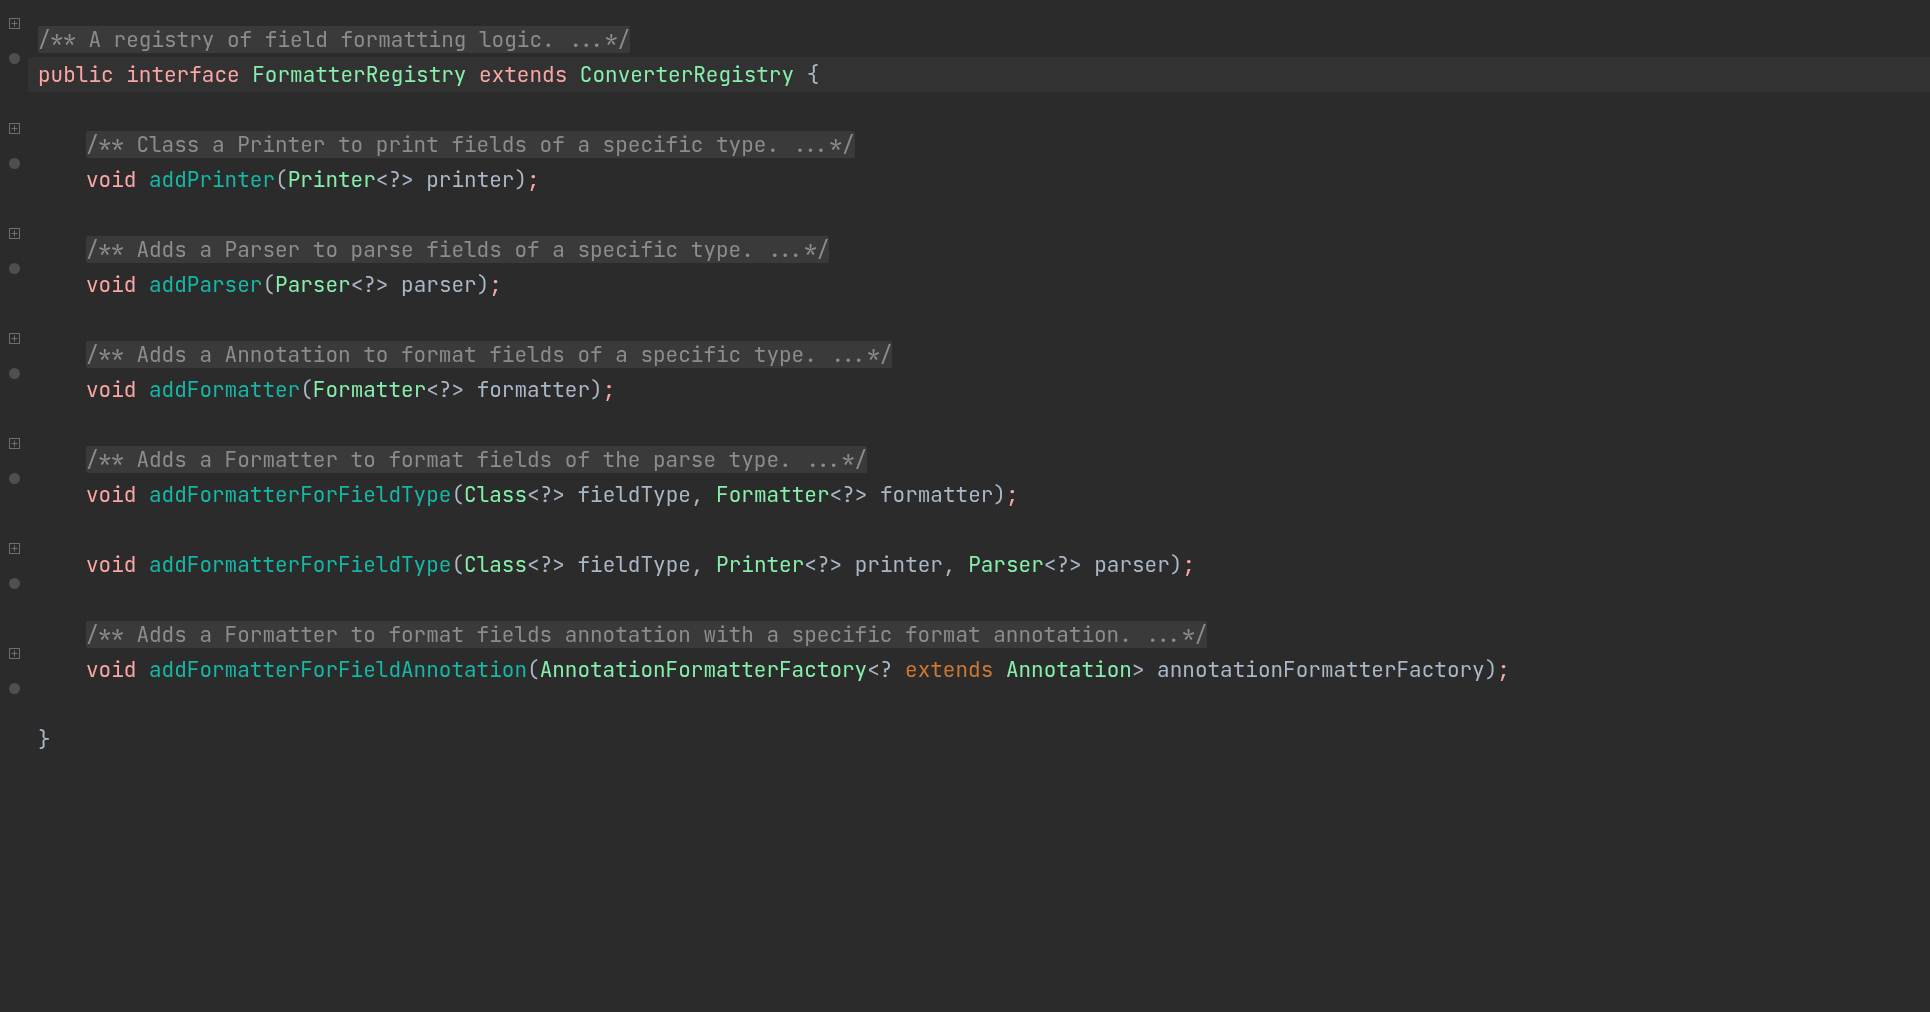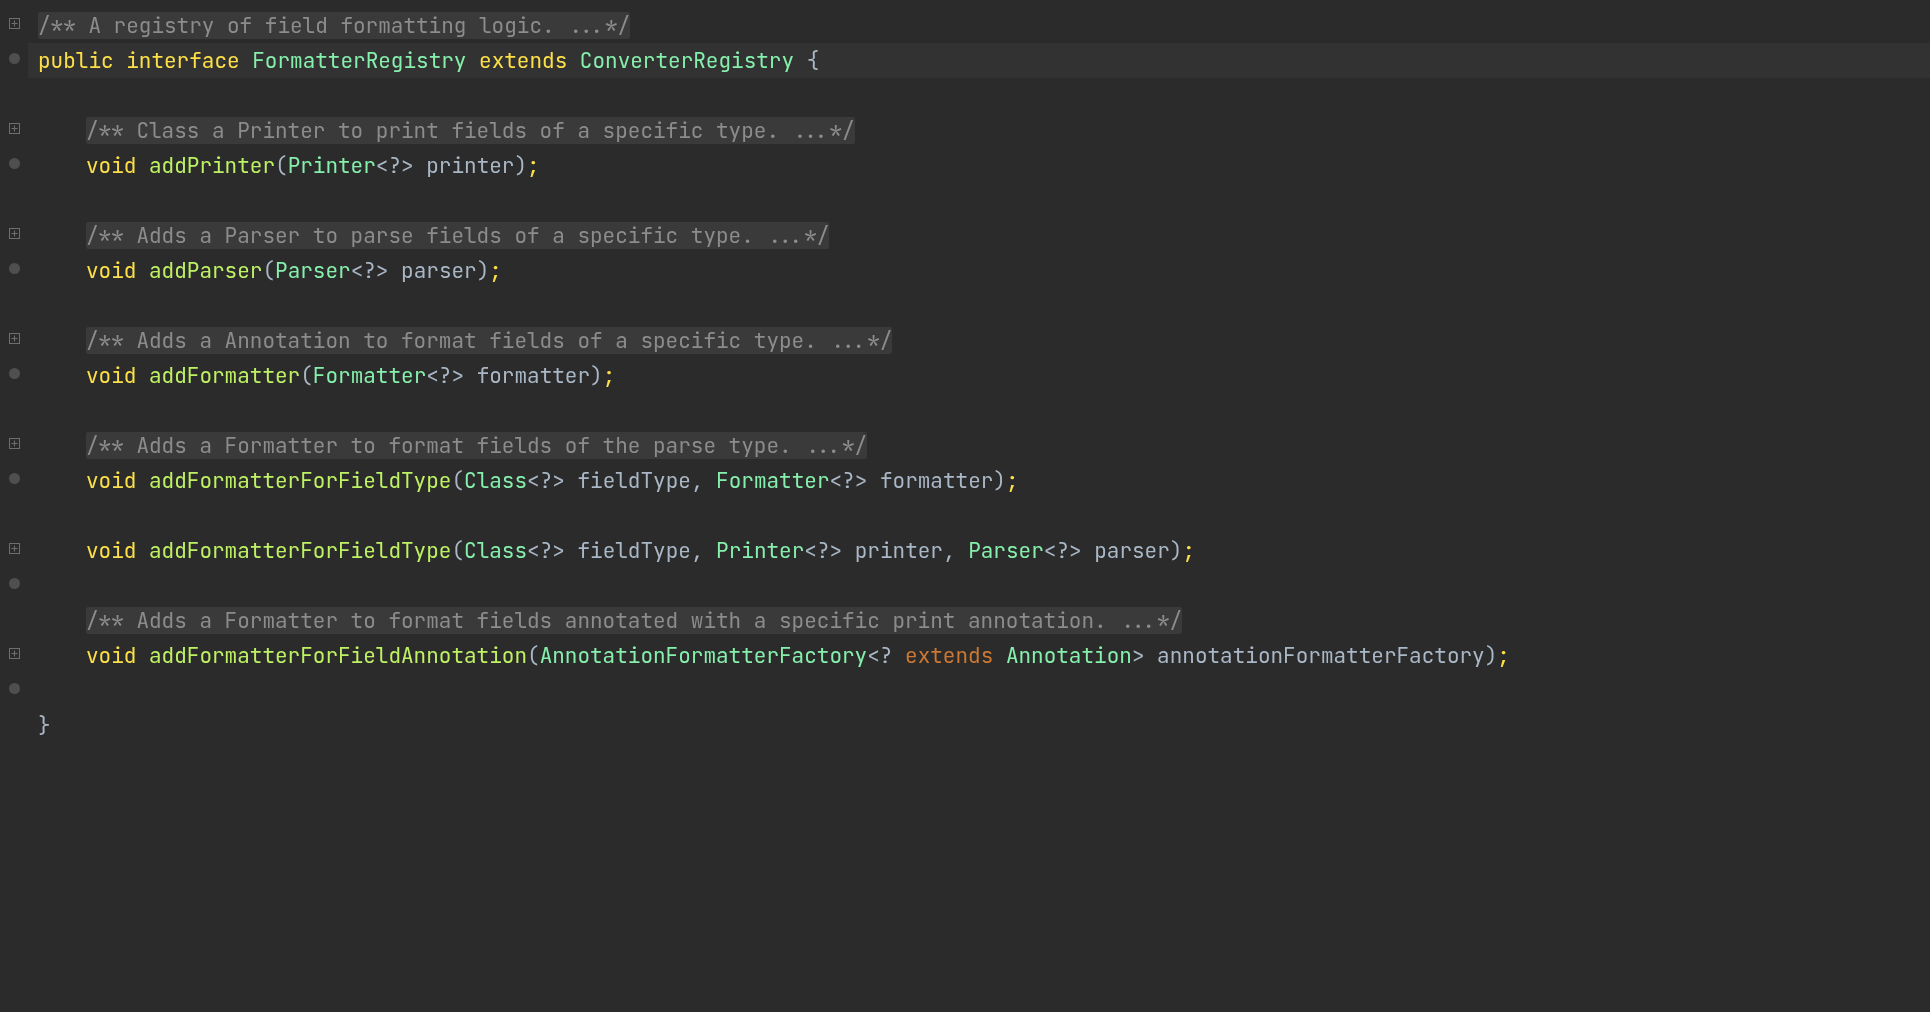--- a/index.html
+++ b/index.html
@@ -47,42 +47,42 @@
   .impl-icon {
     width: 11px;
     height: 11px;
     border-radius: 50%;
     background: #6e6e6e;
     opacity: 0.55;
     cursor: pointer;
   }
   .code {
     flex: 1;
-    padding-top: 8px;
+    padding-top: 22px;
     position: relative;
   }
   .line {
     height: 35px;
     display: flex;
     align-items: center;
     white-space: pre;
     padding-left: 10px;
   }
   .current-line {
     background: #323232;
   }
   .line > * { position: relative; z-index: 1; }
   .tk-comment-bg {
     background: #3a3a3a;
     color: #8c8c8c;
     border-radius: 2px;
   }
-  .tk-keyword { color: #fde047; }
+  .tk-keyword { color: #fca5a5; }
   .tk-type    { color: #86efac; }
-  .tk-method  { color: #bef264; }
+  .tk-method  { color: #14b8a6; }
   .tk-punct   { color: #a9b7c6; }
   .tk-param   { color: #a9b7c6; }
   .tk-extends { color: #cc7832; }
   .code-indent { display:inline-block; }
   .w1 { width: 48px; }  
 </style>
 </head>
 <body>
 
 <div class="editor">
@@ -240,21 +240,21 @@
     </div>
     <div class="line"></div>
 
 
     <div class="line">
       <span class="code-indent w1"></span><span class="tk-keyword">void</span><span> </span><span class="tk-method">addFormatterForFieldType</span><span class="tk-punct">(</span><span class="tk-type">Class</span><span class="tk-punct">&lt;</span><span class="tk-punct">?</span><span class="tk-punct">&gt;</span><span> </span><span class="tk-param">fieldType</span><span class="tk-punct">,</span><span> </span><span class="tk-type">Printer</span><span class="tk-punct">&lt;</span><span class="tk-punct">?</span><span class="tk-punct">&gt;</span><span> </span><span class="tk-param">printer</span><span class="tk-punct">,</span><span> </span><span class="tk-type">Parser</span><span class="tk-punct">&lt;</span><span class="tk-punct">?</span><span class="tk-punct">&gt;</span><span> </span><span class="tk-param">parser</span><span class="tk-punct">)</span><span class="tk-keyword">;</span>
     </div>
     <div class="line"></div>
 
     <div class="line">
-      <span class="code-indent w1"></span><span class="tk-comment-bg">/** Adds a Formatter to format fields annotated with a specific print annotation. ...*/</span>
+      <span class="code-indent w1"></span><span class="tk-comment-bg">/** Adds a Formatter to format fields annotation with a specific format annotation. ...*/</span>
     </div>
 
     <div class="line">
       <span class="code-indent w1"></span><span class="tk-keyword">void</span><span> </span><span class="tk-method">addFormatterForFieldAnnotation</span><span class="tk-punct">(</span><span class="tk-type">AnnotationFormatterFactory</span><span class="tk-punct">&lt;</span><span class="tk-punct">?</span><span> </span><span class="tk-extends">extends</span><span> </span><span class="tk-type">Annotation</span><span class="tk-punct">&gt;</span><span> </span><span class="tk-param">annotationFormatterFactory</span><span class="tk-punct">)</span><span class="tk-keyword">;</span>
     </div>
 
     <div class="line"></div>
 
     <div class="line">
       <span class="tk-punct">}</span>

